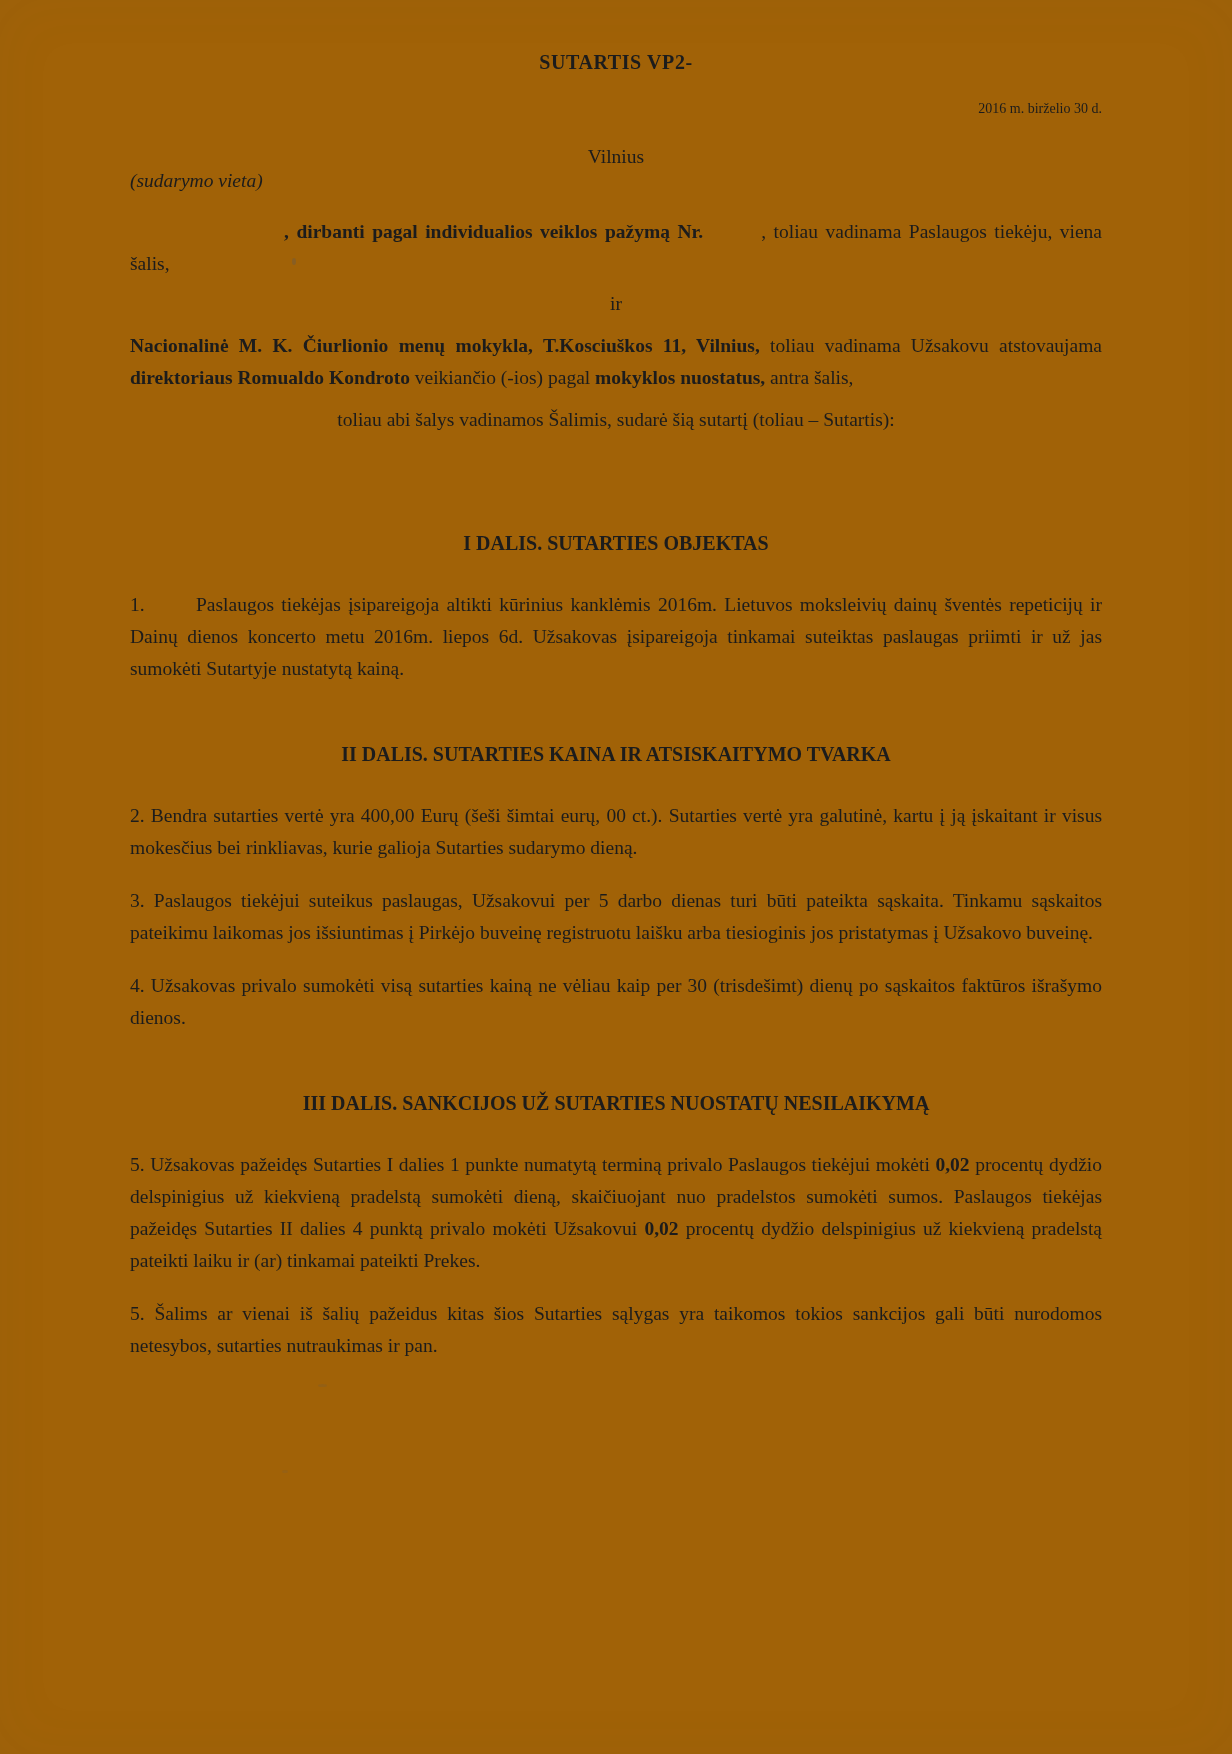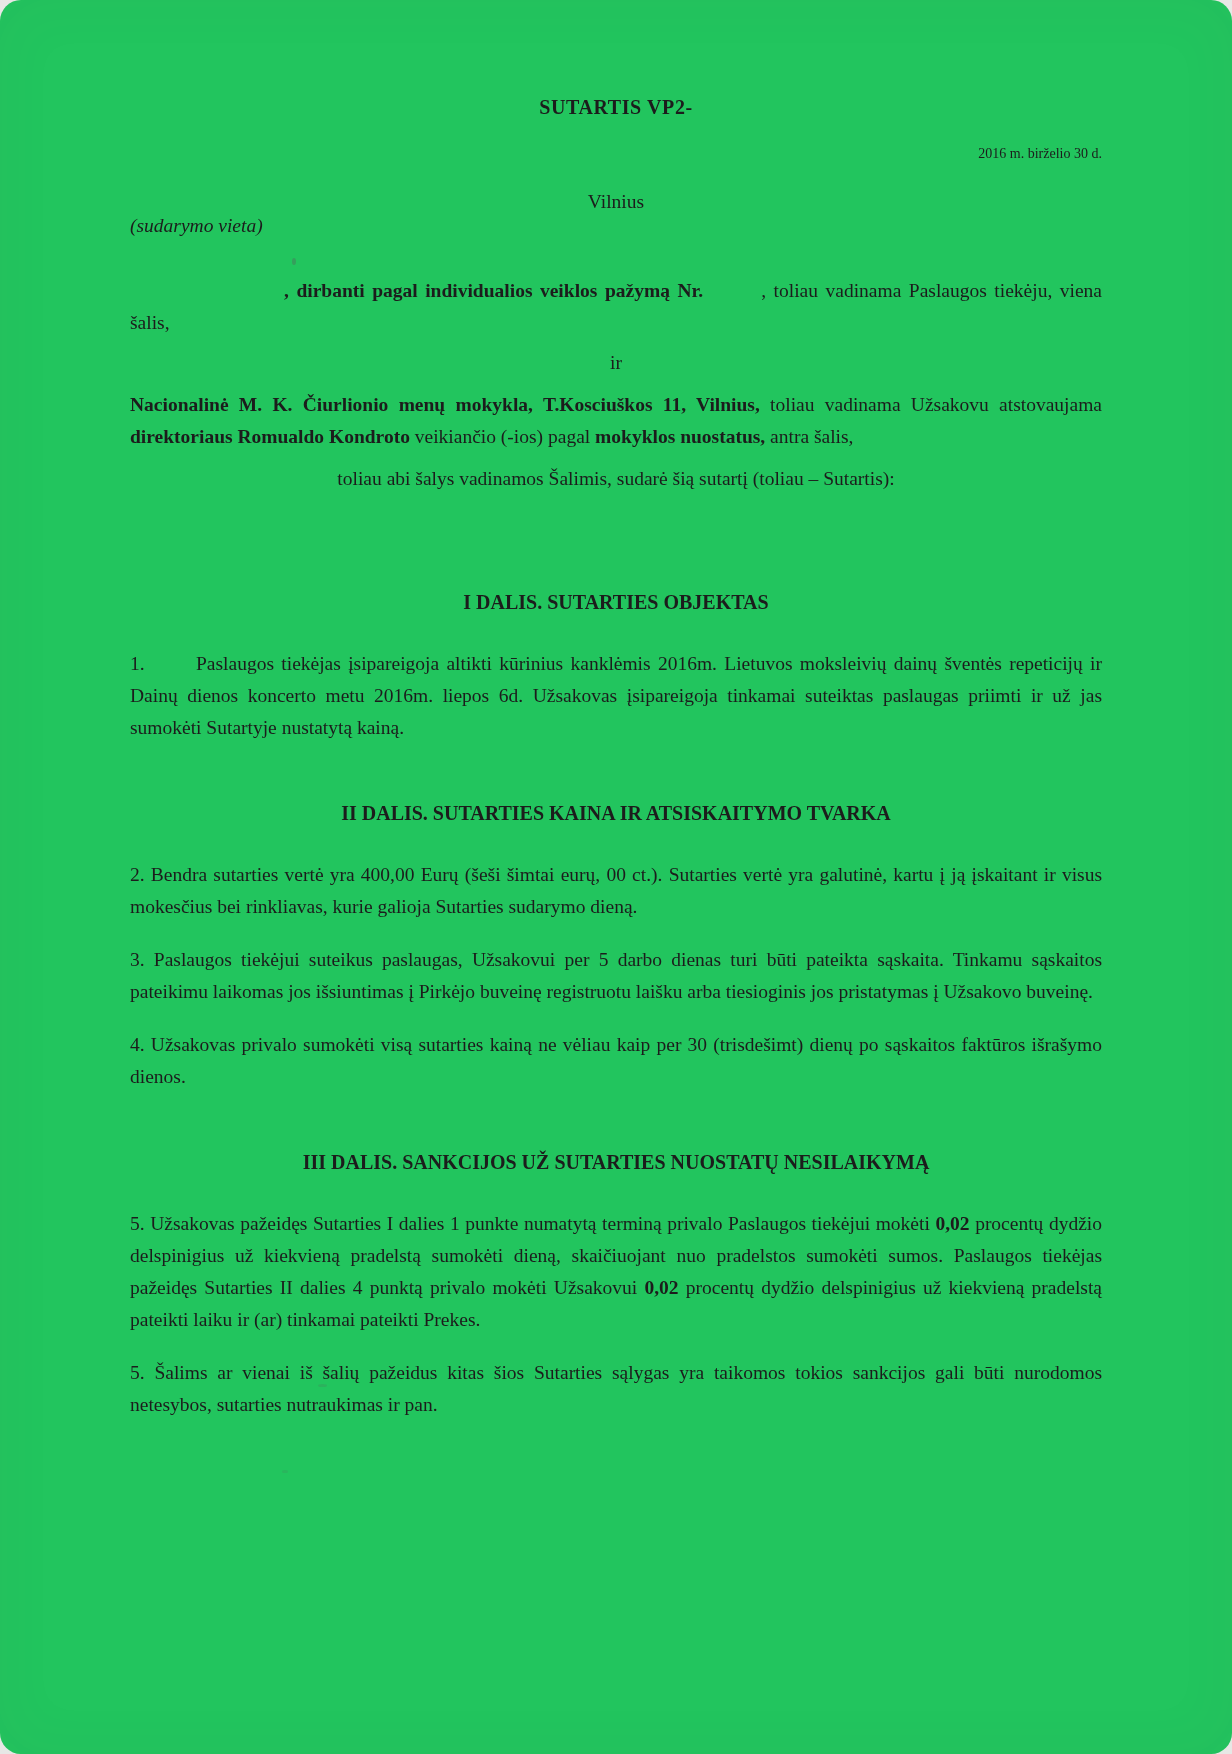--- a/index.html
+++ b/index.html
@@ -7,26 +7,25 @@
   body {
     width: 1232px;
     height: 1754px;
     background: #e7e7e5;
     font-family: "Liberation Serif", "DejaVu Serif", serif;
   }
   .page {
     position: relative;
     width: 1232px;
     height: 1754px;
-    background: #22c55e;
+    background: #a16207;
     color: #1c1c1c;
-    padding: 96px 130px 0 130px;
+    padding: 51px 130px 0 130px;
     overflow: hidden;
     box-shadow: inset 0 0 60px rgba(90,90,80,0.06);
-    border-radius: 21px;
   }
   .doc-title {
     font-weight: bold;
     font-size: 20px;
     letter-spacing: 0.6px;
     text-align: center;
     margin: 0;
   }
   .meta-line {
     font-size: 14px;
@@ -45,21 +44,21 @@
     margin: 2px 0 0 0;
   }
   p.body {
     font-size: 19.5px;
     line-height: 32px;
     text-align: justify;
     margin: 0 0 21px 0;
   }
   p.provider {
     text-indent: 154px;
-    margin-top: 38px;
+    margin-top: 24px;
     margin-bottom: 8px;
   }
   p.conj {
     text-align: center;
     text-indent: 0;
     margin: 0 0 10px 0;
   }
   p.customer { margin-bottom: 10px; }
   p.parties {
     text-align: center;

